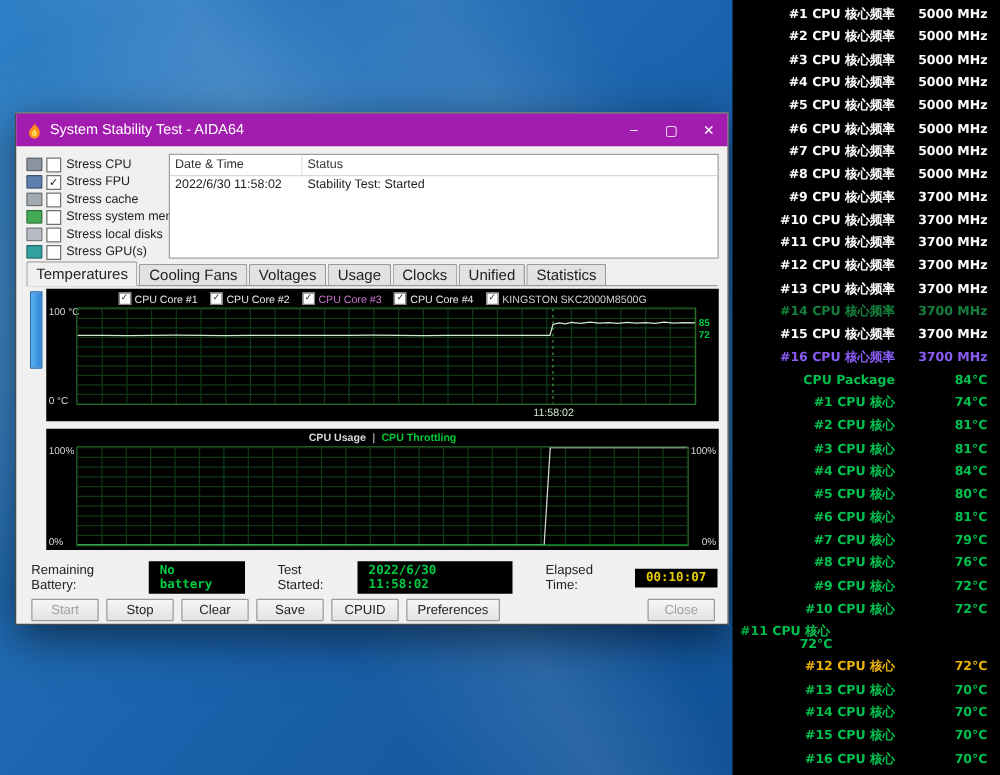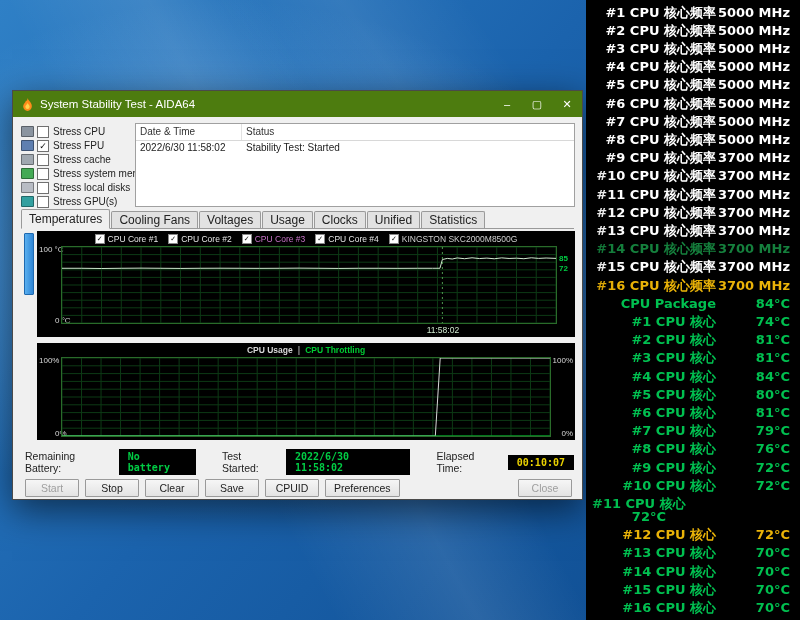--- a/index.html
+++ b/index.html
@@ -9,29 +9,29 @@
       radial-gradient(ellipse 620px 420px at 28% 42%, rgba(140,195,240,0.50), rgba(140,195,240,0) 62%),
       linear-gradient(130deg,#2f80c6 0%, #1b63ad 45%, #0d4a8d 100%);}
   .beam{position:absolute;left:-100px;top:-100px;width:1000px;height:820px;pointer-events:none;}
   .beam1{background:linear-gradient(62deg, transparent 34%, rgba(255,255,255,0.10) 44%, transparent 52%);}
   .beam2{background:linear-gradient(55deg, transparent 52%, rgba(255,255,255,0.08) 60%, transparent 68%);}
 
   
   .osd{position:absolute;right:0;top:0;width:214px;height:620px;background:#000;
     box-sizing:border-box;padding:3px 10px 3px 6px;display:flex;flex-direction:column;
     justify-content:space-around;font-family:"DejaVu Sans",sans-serif;
-    font-weight:bold;font-size:13px;line-height:1;}
+    font-weight:bold;font-size:10px;line-height:1;}
   .osd-row{display:flex;justify-content:flex-end;white-space:nowrap;}
   .osd-value{width:74px;text-align:right;}
 
   
   .win{position:absolute;left:12px;top:90px;width:571px;height:410px;background:#f0f0f0;
     border:1px solid #4a4a4a;box-sizing:border-box;box-shadow:0 10px 34px rgba(0,0,0,0.55);
     font-size:10.5px;color:#222;}
-  .titlebar{height:26px;background:#4d7c0f;color:#fff;display:flex;align-items:center;padding-left:8px;}
+  .titlebar{height:26px;background:#a21caf;color:#fff;display:flex;align-items:center;padding-left:8px;}
   .titlebar .title{font-size:11.5px;margin-left:6px;flex:1;}
   .capbtn{width:30px;height:26px;display:flex;align-items:center;justify-content:center;
     color:#fff;font-size:11px;cursor:default;}
   .win-content{position:relative;width:569px;height:382px;}
 
   
   .stress-list{position:absolute;left:8px;top:8px;width:112px;}
   .stress-row{display:flex;align-items:center;height:13.5px;margin-bottom:0.5px;}
   .hwicon{width:11px;height:9px;border-radius:1px;margin-right:3px;flex:0 0 auto;border:1px solid rgba(0,0,0,0.35);}
   .cpu-icon{background:#8a94a0;}
@@ -76,21 +76,21 @@
   .plotwrap{display:flex;position:absolute;left:0;right:0;}
   .chart1 .plotwrap{top:15px;bottom:13px;}
   .chart2 .plotwrap{top:14px;bottom:3px;}
   .gutter{width:24px;position:relative;flex:0 0 auto;}
   .gutter-r{width:18px;position:relative;flex:0 0 auto;}
   .chart2 .gutter-r{width:24px;}
   .plotarea{flex:1;position:relative;border:1px solid #2a6b2a;box-sizing:border-box;}
   .plotarea svg{position:absolute;left:0;top:0;width:100%;height:100%;display:block;}
   .ylab{position:absolute;font-size:8px;color:#d8d8d8;white-space:nowrap;}
   .ylab.tl{left:2px;top:-1px;}
-  .ylab.bl{left:18px;bottom:-1px;}
+  .ylab.bl{left:2px;bottom:-1px;}
   .ylab.tr{right:2px;top:-1px;}
   .ylab.br{right:2px;bottom:-1px;}
   .value-label{position:absolute;left:2px;transform:translateY(-50%);font-size:8px;
     color:#00cc44;font-weight:bold;}
   .xaxis{position:absolute;left:0;right:0;bottom:0;height:13px;}
   .time-label{position:absolute;top:1px;transform:translateX(-50%);font-size:8.5px;color:#cfe9cf;}
   .chart2-title{height:14px;display:flex;justify-content:center;align-items:center;gap:5px;
     font-size:8.5px;font-weight:bold;}
   .chart2-title .t-usage{color:#d8d8d8;}
   .chart2-title .t-sep{color:#9a9a9a;}
@@ -174,21 +174,21 @@
       <span class="osd-value">3700 MHz</span>
     </div>
     <div class="osd-row" style="color: #15803d;">
       <span class="osd-label">#14 CPU 核心频率</span>
       <span class="osd-value">3700 MHz</span>
     </div>
     <div class="osd-row" style="color: rgb(255, 255, 255);">
       <span class="osd-label">#15 CPU 核心频率</span>
       <span class="osd-value">3700 MHz</span>
     </div>
-    <div class="osd-row" style="color: #eab308;">
+    <div class="osd-row" style="color: #8b5cf6;">
       <span class="osd-label">#16 CPU 核心频率</span>
       <span class="osd-value">3700 MHz</span>
     </div>
     <div class="osd-row" style="color: rgb(0, 192, 80);">
       <span class="osd-label">CPU Package</span>
       <span class="osd-value">84°C</span>
     </div>
     <div class="osd-row" style="color: rgb(0, 192, 80);">
       <span class="osd-label">#1 CPU 核心</span>
       <span class="osd-value">74°C</span>

